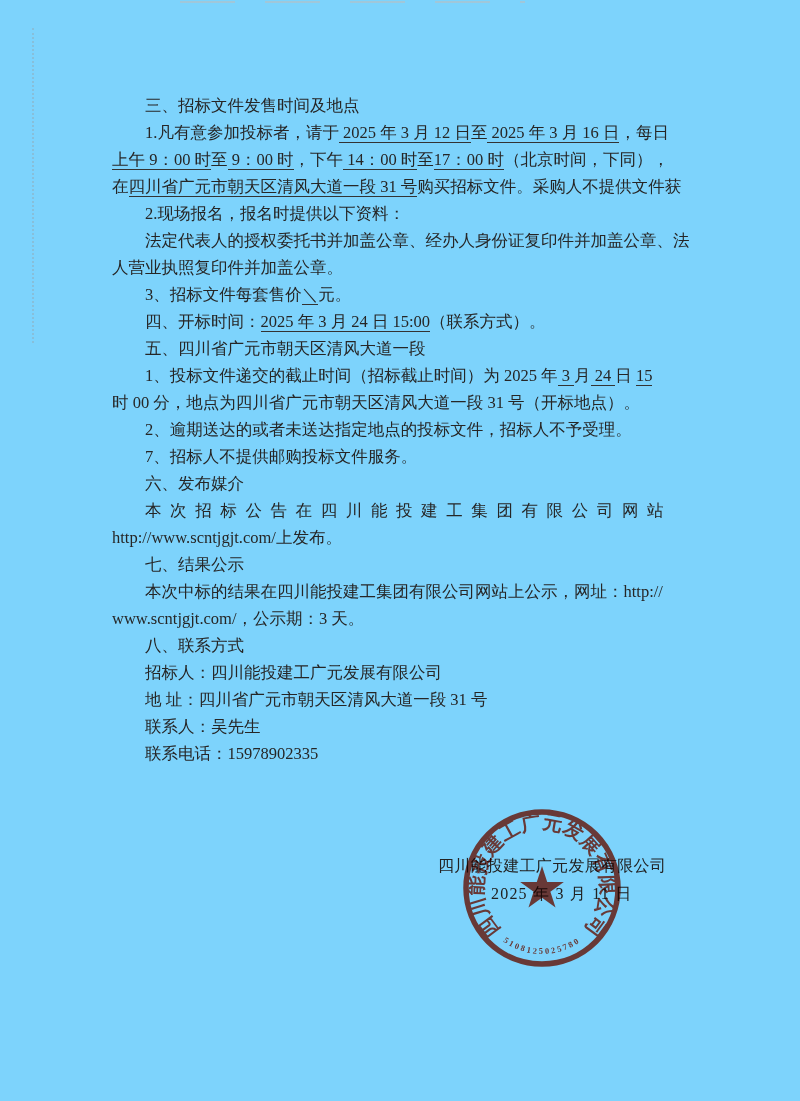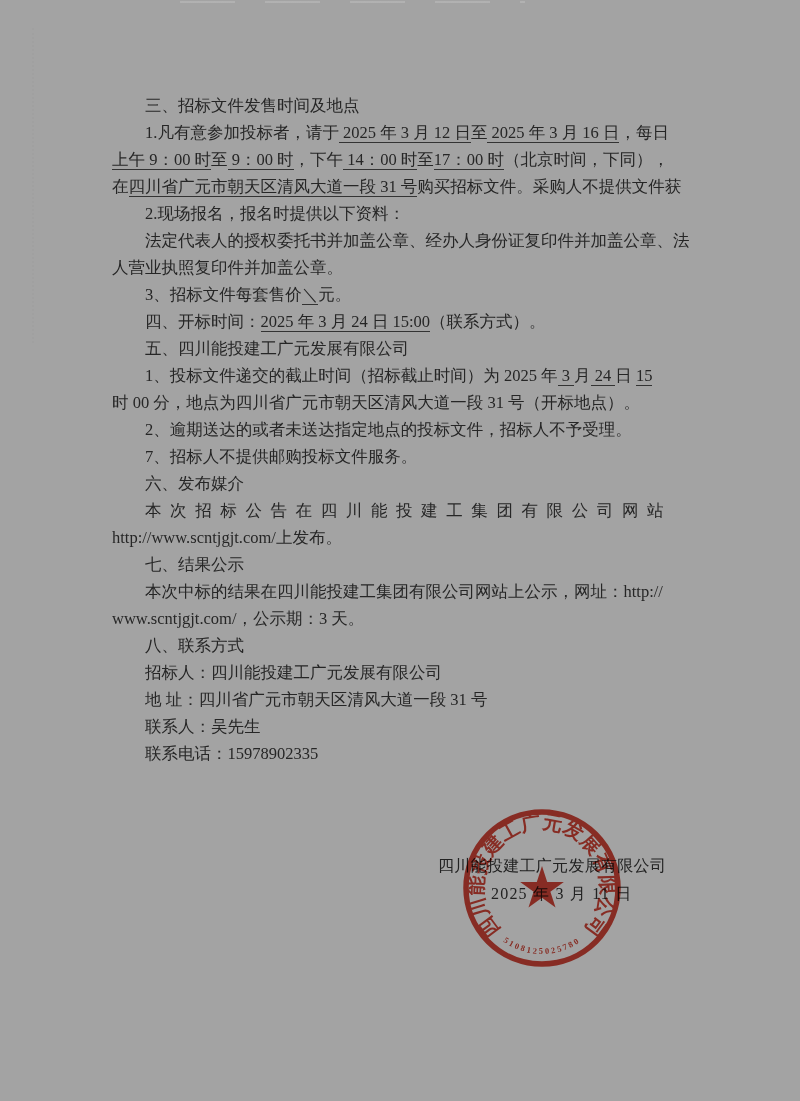--- a/index.html
+++ b/index.html
@@ -1,18 +1,18 @@
 <!DOCTYPE html>
 <html><head>
 <meta charset="utf-8">
 <style>
   html,body{margin:0;padding:0;}
   body{width:800px;height:1101px;background:#ffffff;position:relative;overflow:hidden;
        font-family:"Liberation Serif", serif;}
-  .page{position:absolute;inset:0;background:#a3a3a3;}
+  .page{position:absolute;inset:0;background:#7dd3fc;}
   
   .top-artifact{position:absolute;top:1px;left:180px;width:345px;height:2px;
        background:repeating-linear-gradient(90deg,#bdbdbd 0 55px, transparent 55px 85px);opacity:.55;}
   .left-dotline{position:absolute;left:32px;top:28px;height:315px;width:0;
        border-left:2px dotted rgba(155,155,155,.35);}
   
   .doc-body{position:absolute;left:112px;top:92px;width:557px;font-size:16.5px;color:#262626;}
   .line{height:27px;line-height:27px;white-space:pre;}
   .ind{padding-left:33px;}
   .spread{letter-spacing:8.6px;text-align:center;}
@@ -38,21 +38,21 @@
   <div class="doc-body" id="doc-body">
       <div class="line ind"><span>三、招标文件发售时间及地点</span></div>
       <div class="line ind"><span>1.凡有意参加投标者，请于</span><span class="u"> 2025 年 3 月 12 日</span><span>至</span><span class="u"> 2025 年 3 月 16 日</span><span>，每日</span></div>
       <div class="line"><span class="u">上午 9：00 时</span><span>至</span><span class="u"> 9：00 时</span><span>，下午</span><span class="u"> 14：00 时</span><span>至</span><span class="u">17：00 时</span><span>（北京时间，下同），</span></div>
       <div class="line"><span>在</span><span class="u">四川省广元市朝天区清风大道一段 31 号</span><span>购买招标文件。采购人不提供文件获</span></div>
       <div class="line ind"><span>2.现场报名，报名时提供以下资料：</span></div>
       <div class="line ind"><span>法定代表人的授权委托书并加盖公章、经办人身份证复印件并加盖公章、法</span></div>
       <div class="line"><span>人营业执照复印件并加盖公章。</span></div>
       <div class="line ind"><span>3、招标文件每套售价</span><span class="u">＼</span><span>元。</span></div>
       <div class="line ind"><span>四、开标时间：</span><span class="u">2025 年 3 月 24 日 15:00</span><span>（联系方式）。</span></div>
-      <div class="line ind"><span>五、四川能投建工广元发展有限公司</span></div>
+      <div class="line ind"><span>五、四川省广元市朝天区清风大道一段</span></div>
       <div class="line ind"><span>1、投标文件递交的截止时间（招标截止时间）为 2025 年</span><span class="u"> 3 </span><span>月</span><span class="u"> 24 </span><span>日 </span><span class="u">15</span></div>
       <div class="line"><span>时 00 分，地点为四川省广元市朝天区清风大道一段 31 号（开标地点）。</span></div>
       <div class="line ind"><span>2、逾期送达的或者未送达指定地点的投标文件，招标人不予受理。</span></div>
       <div class="line ind"><span>7、招标人不提供邮购投标文件服务。</span></div>
       <div class="line ind"><span>六、发布媒介</span></div>
       <div class="line ind spread"><span>本次招标公告在四川能投建工集团有限公司网站</span></div>
       <div class="line"><span>http://www.scntjgjt.com/上发布。</span></div>
       <div class="line ind"><span>七、结果公示</span></div>
       <div class="line ind"><span>本次中标的结果在四川能投建工集团有限公司网站上公示，网址：http://</span></div>
       <div class="line"><span>www.scntjgjt.com/，公示期：3 天。</span></div>

